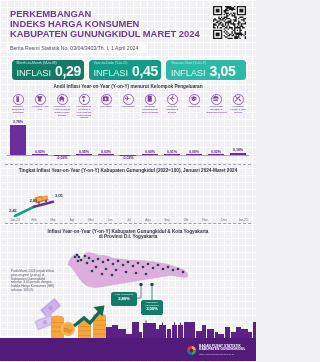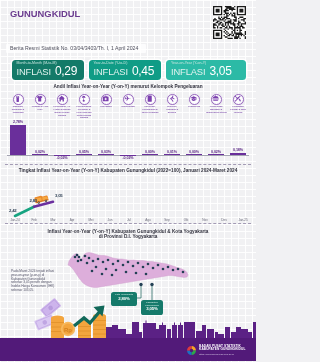--- a/index.html
+++ b/index.html
@@ -29,21 +29,21 @@
 
   
   .boxrow { position:absolute; left:0; top:59.5px; width:256px; height:36px; z-index:3; }
   .ibox { position:absolute; top:0; height:20.5px; border-radius:3.5px; padding:1.6px 0 0 5px;
     box-shadow:0 0 0 1.6px rgba(255,255,255,.92); }
   .ibox .lab { font-size:3.5px; color:#c7e6df; letter-spacing:.05px; display:block;
     line-height:4px; }
   .ibox .row { display:flex; align-items:baseline; margin-top:.5px; }
   .ibox .inf { font-size:9.4px; color:#e1f3ef; font-weight:400; letter-spacing:-.15px;
     line-height:11px; }
-  .ibox .val { font-size:12px; color:#ffffff; font-weight:normal; letter-spacing:-.3px;
+  .ibox .val { font-size:14px; color:#ffffff; font-weight:bold; letter-spacing:-.3px;
     line-height:11px; margin-left:4px; }
   #ibox1 { left:11.5px; width:72px; background:#137a68; }
   #ibox2 { left:88.5px; width:72.5px; background:#109c86; }
   #ibox3 { left:166px; width:79.5px; background:#2cbaa6; }
 
   
   .sec1 { position:absolute; left:0; top:84px; width:256px; height:80px; z-index:3; }
   .sechead { position:absolute; left:0; top:0; width:256px;
     text-align:center; font-size:4.7px; color:#33333f; font-weight:bold; letter-spacing:0px; }
   .icons { position:absolute; left:7px; top:9.5px; width:242px; }
@@ -107,21 +107,23 @@
   .ftext .f1 { font-size:3.2px; font-weight:bold; line-height:3.7px; letter-spacing:.1px; }
   .ftext .f2 { font-size:2.45px; line-height:3.1px; color:#d3c2e2; margin-top:.6px; }
 </style>
 </head>
 <body>
 
 <div class="grid"></div>
 
 <div class="header">
   <div class="title">
-    <div>GUNUNGKIDUL</div>
+    <div>PERKEMBANGAN</div>
+    <div>INDEKS HARGA KONSUMEN</div>
+    <div>KABUPATEN GUNUNGKIDUL MARET 2024</div>
   </div>
   <svg class="qr" viewBox="0 0 25 25">
       <rect width="25" height="25" fill="#fff"></rect>
       <path fill="#1a1a1a" d="M0 0h7v1h-7zM9 0h5v1h-5zM16 0h1v1h-1zM18 0h7v1h-7zM0 1h1v1h-1zM6 1h1v1h-1zM10 1h6v1h-6zM18 1h1v1h-1zM24 1h1v1h-1zM0 2h1v1h-1zM2 2h3v1h-3zM6 2h1v1h-1zM9 2h2v1h-2zM12 2h5v1h-5zM18 2h1v1h-1zM20 2h3v1h-3zM24 2h1v1h-1zM0 3h1v1h-1zM2 3h3v1h-3zM6 3h1v1h-1zM8 3h4v1h-4zM14 3h1v1h-1zM18 3h1v1h-1zM20 3h3v1h-3zM24 3h1v1h-1zM0 4h1v1h-1zM2 4h3v1h-3zM6 4h1v1h-1zM8 4h2v1h-2zM18 4h1v1h-1zM20 4h3v1h-3zM24 4h1v1h-1zM0 5h1v1h-1zM6 5h1v1h-1zM9 5h3v1h-3zM13 5h1v1h-1zM15 5h2v1h-2zM18 5h1v1h-1zM24 5h1v1h-1zM0 6h7v1h-7zM8 6h1v1h-1zM10 6h1v1h-1zM12 6h1v1h-1zM14 6h1v1h-1zM16 6h1v1h-1zM18 6h7v1h-7zM10 7h2v1h-2zM14 7h3v1h-3zM4 8h1v1h-1zM6 8h1v1h-1zM8 8h3v1h-3zM16 8h2v1h-2zM20 8h3v1h-3zM1 9h1v1h-1zM4 9h2v1h-2zM7 9h2v1h-2zM10 9h3v1h-3zM17 9h1v1h-1zM19 9h1v1h-1zM23 9h2v1h-2zM0 10h3v1h-3zM5 10h3v1h-3zM9 10h1v1h-1zM13 10h1v1h-1zM15 10h3v1h-3zM21 10h3v1h-3zM0 11h1v1h-1zM3 11h2v1h-2zM8 11h1v1h-1zM11 11h3v1h-3zM16 11h2v1h-2zM19 11h1v1h-1zM23 11h1v1h-1zM2 12h2v1h-2zM5 12h2v1h-2zM9 12h5v1h-5zM15 12h1v1h-1zM19 12h2v1h-2zM24 12h1v1h-1zM0 13h2v1h-2zM4 13h2v1h-2zM7 13h1v1h-1zM9 13h1v1h-1zM11 13h1v1h-1zM13 13h4v1h-4zM18 13h2v1h-2zM21 13h4v1h-4zM0 14h3v1h-3zM4 14h1v1h-1zM6 14h2v1h-2zM9 14h1v1h-1zM11 14h1v1h-1zM15 14h2v1h-2zM19 14h1v1h-1zM21 14h1v1h-1zM0 15h1v1h-1zM3 15h1v1h-1zM7 15h2v1h-2zM10 15h1v1h-1zM12 15h1v1h-1zM16 15h1v1h-1zM18 15h1v1h-1zM20 15h3v1h-3zM0 16h2v1h-2zM3 16h1v1h-1zM5 16h2v1h-2zM9 16h2v1h-2zM12 16h3v1h-3zM16 16h5v1h-5zM22 16h2v1h-2zM8 17h1v1h-1zM11 17h1v1h-1zM14 17h1v1h-1zM16 17h1v1h-1zM20 17h1v1h-1zM0 18h7v1h-7zM9 18h1v1h-1zM15 18h2v1h-2zM18 18h1v1h-1zM20 18h2v1h-2zM0 19h1v1h-1zM6 19h1v1h-1zM8 19h1v1h-1zM10 19h1v1h-1zM14 19h1v1h-1zM16 19h1v1h-1zM20 19h1v1h-1zM24 19h1v1h-1zM0 20h1v1h-1zM2 20h3v1h-3zM6 20h1v1h-1zM9 20h1v1h-1zM11 20h1v1h-1zM14 20h1v1h-1zM16 20h6v1h-6zM24 20h1v1h-1zM0 21h1v1h-1zM2 21h3v1h-3zM6 21h1v1h-1zM10 21h1v1h-1zM12 21h2v1h-2zM15 21h1v1h-1zM17 21h6v1h-6zM24 21h1v1h-1zM0 22h1v1h-1zM2 22h3v1h-3zM6 22h1v1h-1zM8 22h1v1h-1zM11 22h2v1h-2zM14 22h2v1h-2zM17 22h1v1h-1zM19 22h1v1h-1zM21 22h1v1h-1zM23 22h1v1h-1zM0 23h1v1h-1zM6 23h1v1h-1zM9 23h2v1h-2zM16 23h4v1h-4zM24 23h1v1h-1zM0 24h7v1h-7zM11 24h4v1h-4zM16 24h3v1h-3zM20 24h1v1h-1zM24 24h1v1h-1z"></path>
     </svg>
   <div class="subband"></div>
   <div class="subtitle">Berita Resmi Statistik No. 03/04/3403/Th. I, 1 April 2024</div>
 </div>
 
 <div class="boxrow">

